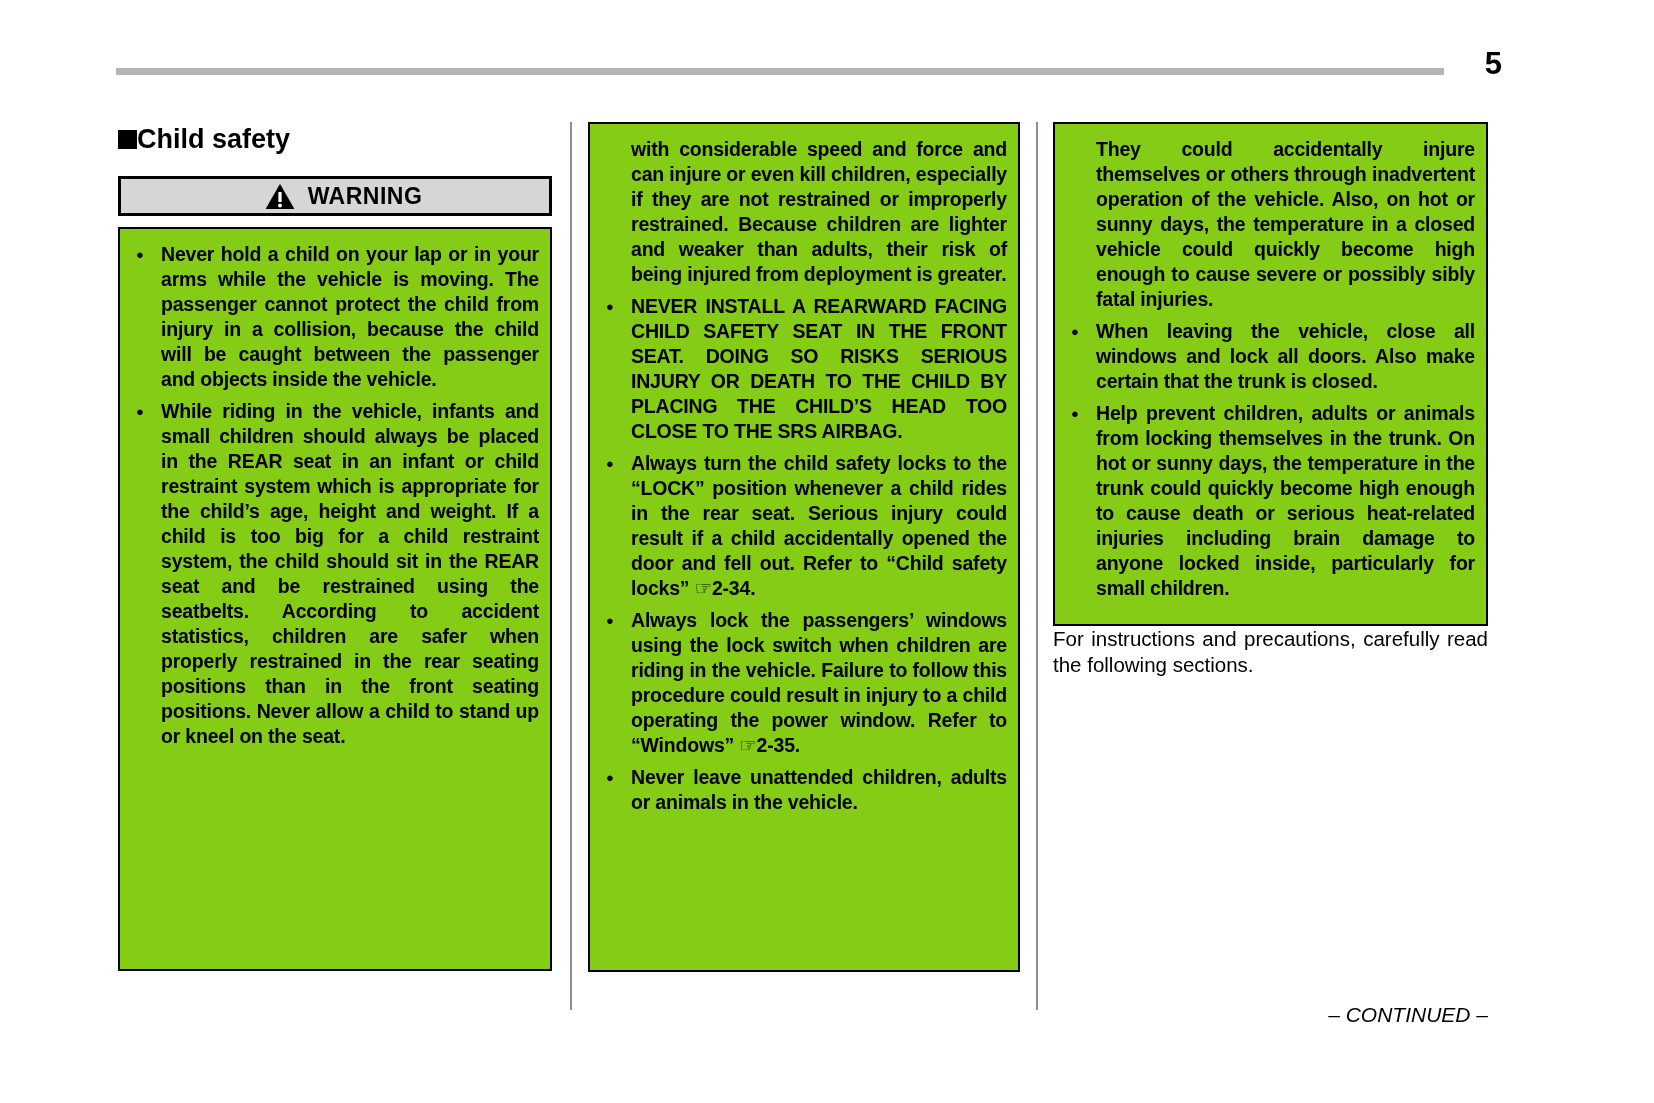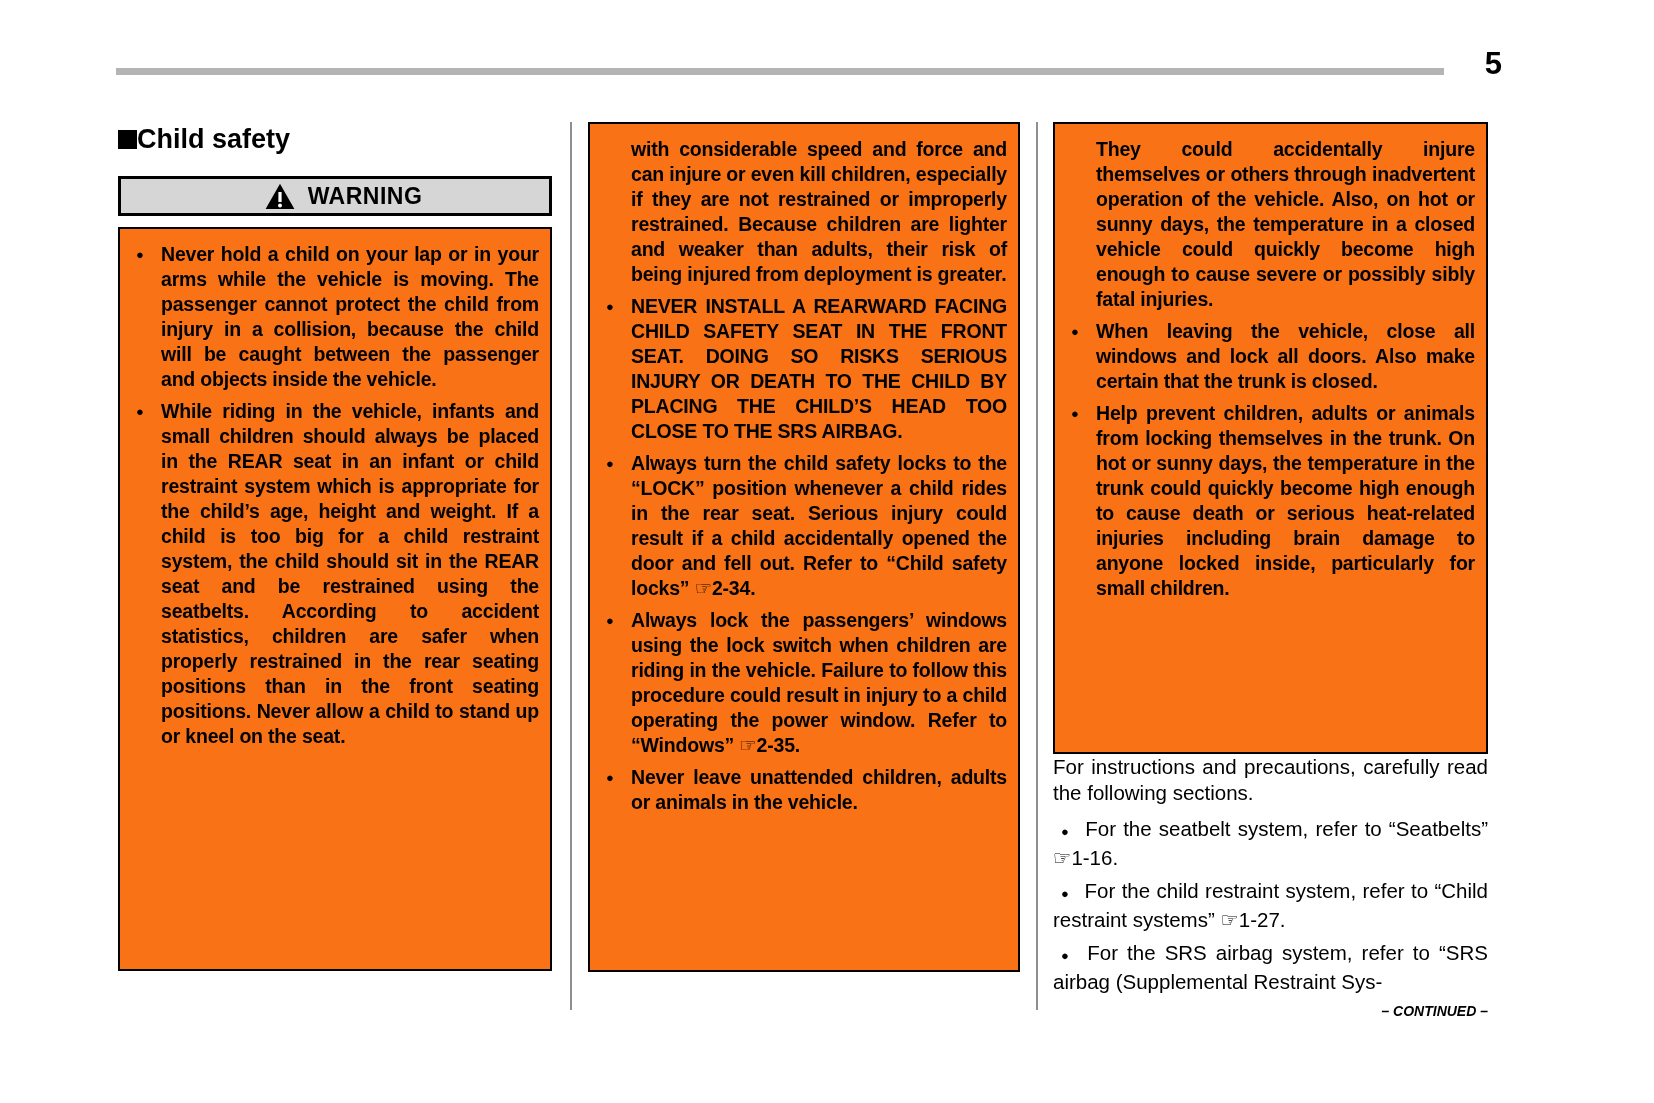--- a/index.html
+++ b/index.html
@@ -28,39 +28,39 @@
 
   .warning-title-box {
     border: 3px solid #000; background: #d6d6d6; height: 40px;
     display: flex; align-items: center; justify-content: center; gap: 13px;
     margin-bottom: 11px;
     padding-left: 17px;
   }
   .warn-label { font-size: 23px; font-weight: bold; letter-spacing: 0.5px; }
   .warn-icon { flex: 0 0 auto; }
 
-  .wbox { border: 2px solid #000; background: #f97316; padding: 13px 11px; overflow: hidden; }
+  .wbox { border: 2px solid #000; background: #84cc16; padding: 13px 11px; overflow: hidden; }
   .wbox1 { height: 744px; }
   .wbox2 { height: 850px; }
-  .wbox3 { height: 632px; }
+  .wbox3 { height: 504px; }
 
   .wtext { font-size: 19.5px; font-weight: bold; line-height: 25px; letter-spacing: -0.2px; }
   .wtext p.cont { margin: 0 0 7px 0; padding-left: 30px; text-align: justify; hyphens: auto; -webkit-hyphens: auto; }
   .wtext ul { list-style: none; margin: 0; padding: 0; }
   .wtext li { position: relative; padding-left: 30px; margin-bottom: 7px; text-align: justify; hyphens: auto; -webkit-hyphens: auto; }
   .wtext li:last-child { margin-bottom: 0; }
   .wtext li::before { content: "\25CF"; position: absolute; left: 5px; top: 0; font-size: 13px; line-height: 25px; }
 
   .refs { font-size: 20.5px; line-height: 26px; }
   .refs-intro { margin: 0; text-align: justify; }
   .ref-list { list-style: none; margin: 10px 0 0 0; padding: 0; }
   .ref-item { margin: 4px 0 7px 0; text-align: justify; hyphens: auto; -webkit-hyphens: auto; }
   .ref-item::before { content: "\25CF"; font-size: 13px; margin: 0 15px 0 8px; }
 
-  .continued { position: absolute; left: 1053px; top: 1003px; width: 435px; text-align: right; font-size: 14px; font-weight: bold; font-style: italic; }
+  .continued { position: absolute; left: 1053px; top: 1003px; width: 435px; text-align: right; font-size: 21px; font-weight: normal; font-style: italic; }
 </style>
 </head>
 <body>
 
 <div class="top-rule"></div>
 <div class="page-number">5</div>
 
 <div class="vdiv vdiv1"></div>
 <div class="vdiv vdiv2"></div>
 
@@ -103,21 +103,16 @@
   <div class="wbox wbox3 wtext">
     <p class="cont">They could accidentally injure themselves or others through inadvertent operation of the vehicle. Also, on hot or sunny days, the temperature in a closed vehicle could quickly become high enough to cause severe or possibly sibly fatal injuries.</p>
     <ul>
         <li>When leaving the vehicle, close all windows and lock all doors. Also make certain that the trunk is closed.</li>
         <li>Help prevent children, adults or animals from locking themselves in the trunk. On hot or sunny days, the temperature in the trunk could quickly become high enough to cause death or serious heat-related injuries including brain damage to anyone locked inside, particularly for small children.</li>
       </ul>
   </div>
 
   <div class="refs">
     <p class="refs-intro">For instructions and precautions, carefully read the following sections.</p>
-    <ul class="ref-list">
-        <li class="ref-item">For the seatbelt system, refer to “Seatbelts” ☞1-16.</li>
-        <li class="ref-item">For the child restraint system, refer to “Child restraint systems” ☞1-27.</li>
-        <li class="ref-item">For the SRS airbag system, refer to “SRS airbag (Supplemental Restraint Sys-</li>
-      </ul>
   </div>
 </div>
 
 <div class="continued">– CONTINUED –</div>
 
 </body></html>

